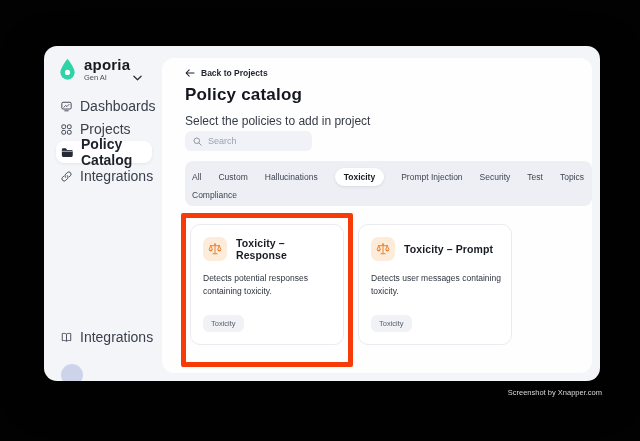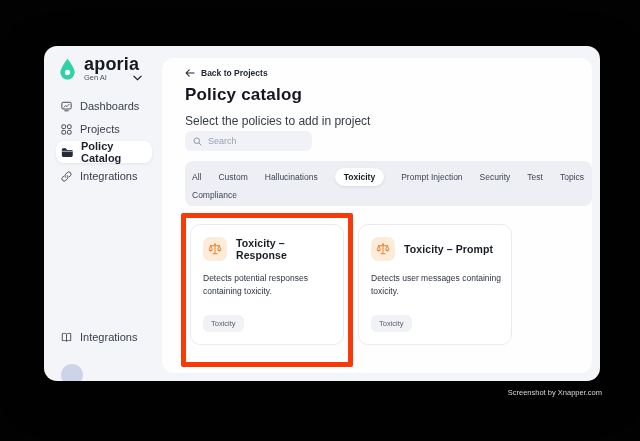--- a/index.html
+++ b/index.html
@@ -8,26 +8,26 @@
   .stage { position:relative; width:640px; height:441px; }
 
   
   .window { position:absolute; left:44px; top:46px; width:556px; height:335px;
             background:#f4f5f8; border-radius:13px; overflow:hidden;
             box-shadow:0 12px 40px rgba(0,0,0,.65); }
 
   
   .logo-row { position:absolute; left:14px; top:10px; display:flex; gap:7px; }
   .brand-text { display:flex; flex-direction:column; }
-  .brand-name { font-size:18px; font-weight:700; color:#16191f; letter-spacing:.2px; line-height:17px; }
+  .brand-name { font-size:15px; font-weight:700; color:#16191f; letter-spacing:.2px; line-height:17px; }
   .workspace-row { display:flex; align-items:center; gap:26px; }
   .workspace-name { font-size:7.5px; color:#4a4f59; }
   .nav-item { position:absolute; left:12px; width:96px; height:22px; display:flex;
               align-items:center; gap:8px; padding-left:5px; cursor:pointer; }
-  .nav-item .lbl { font-size:11px; color:#3a404c; font-weight:500; }
+  .nav-item .lbl { font-size:14px; color:#3a404c; font-weight:500; }
   .nav-item.active { background:#ffffff; border-radius:8px;
                      box-shadow:0 1px 3px rgba(25,35,60,.08); }
   .nav-item.active .lbl { color:#1c212b; font-weight:700; }
   .avatar-bubble { position:absolute; left:17px; top:318px; width:22px; height:22px;
                    border-radius:50%; background:#cdd4e9; }
 
   
   .main { position:absolute; left:118px; top:12px; width:430px; height:315px;
           background:#fefefe; border-radius:12px; }
   .back-link { position:absolute; left:23px; top:10px; display:flex; align-items:center;

